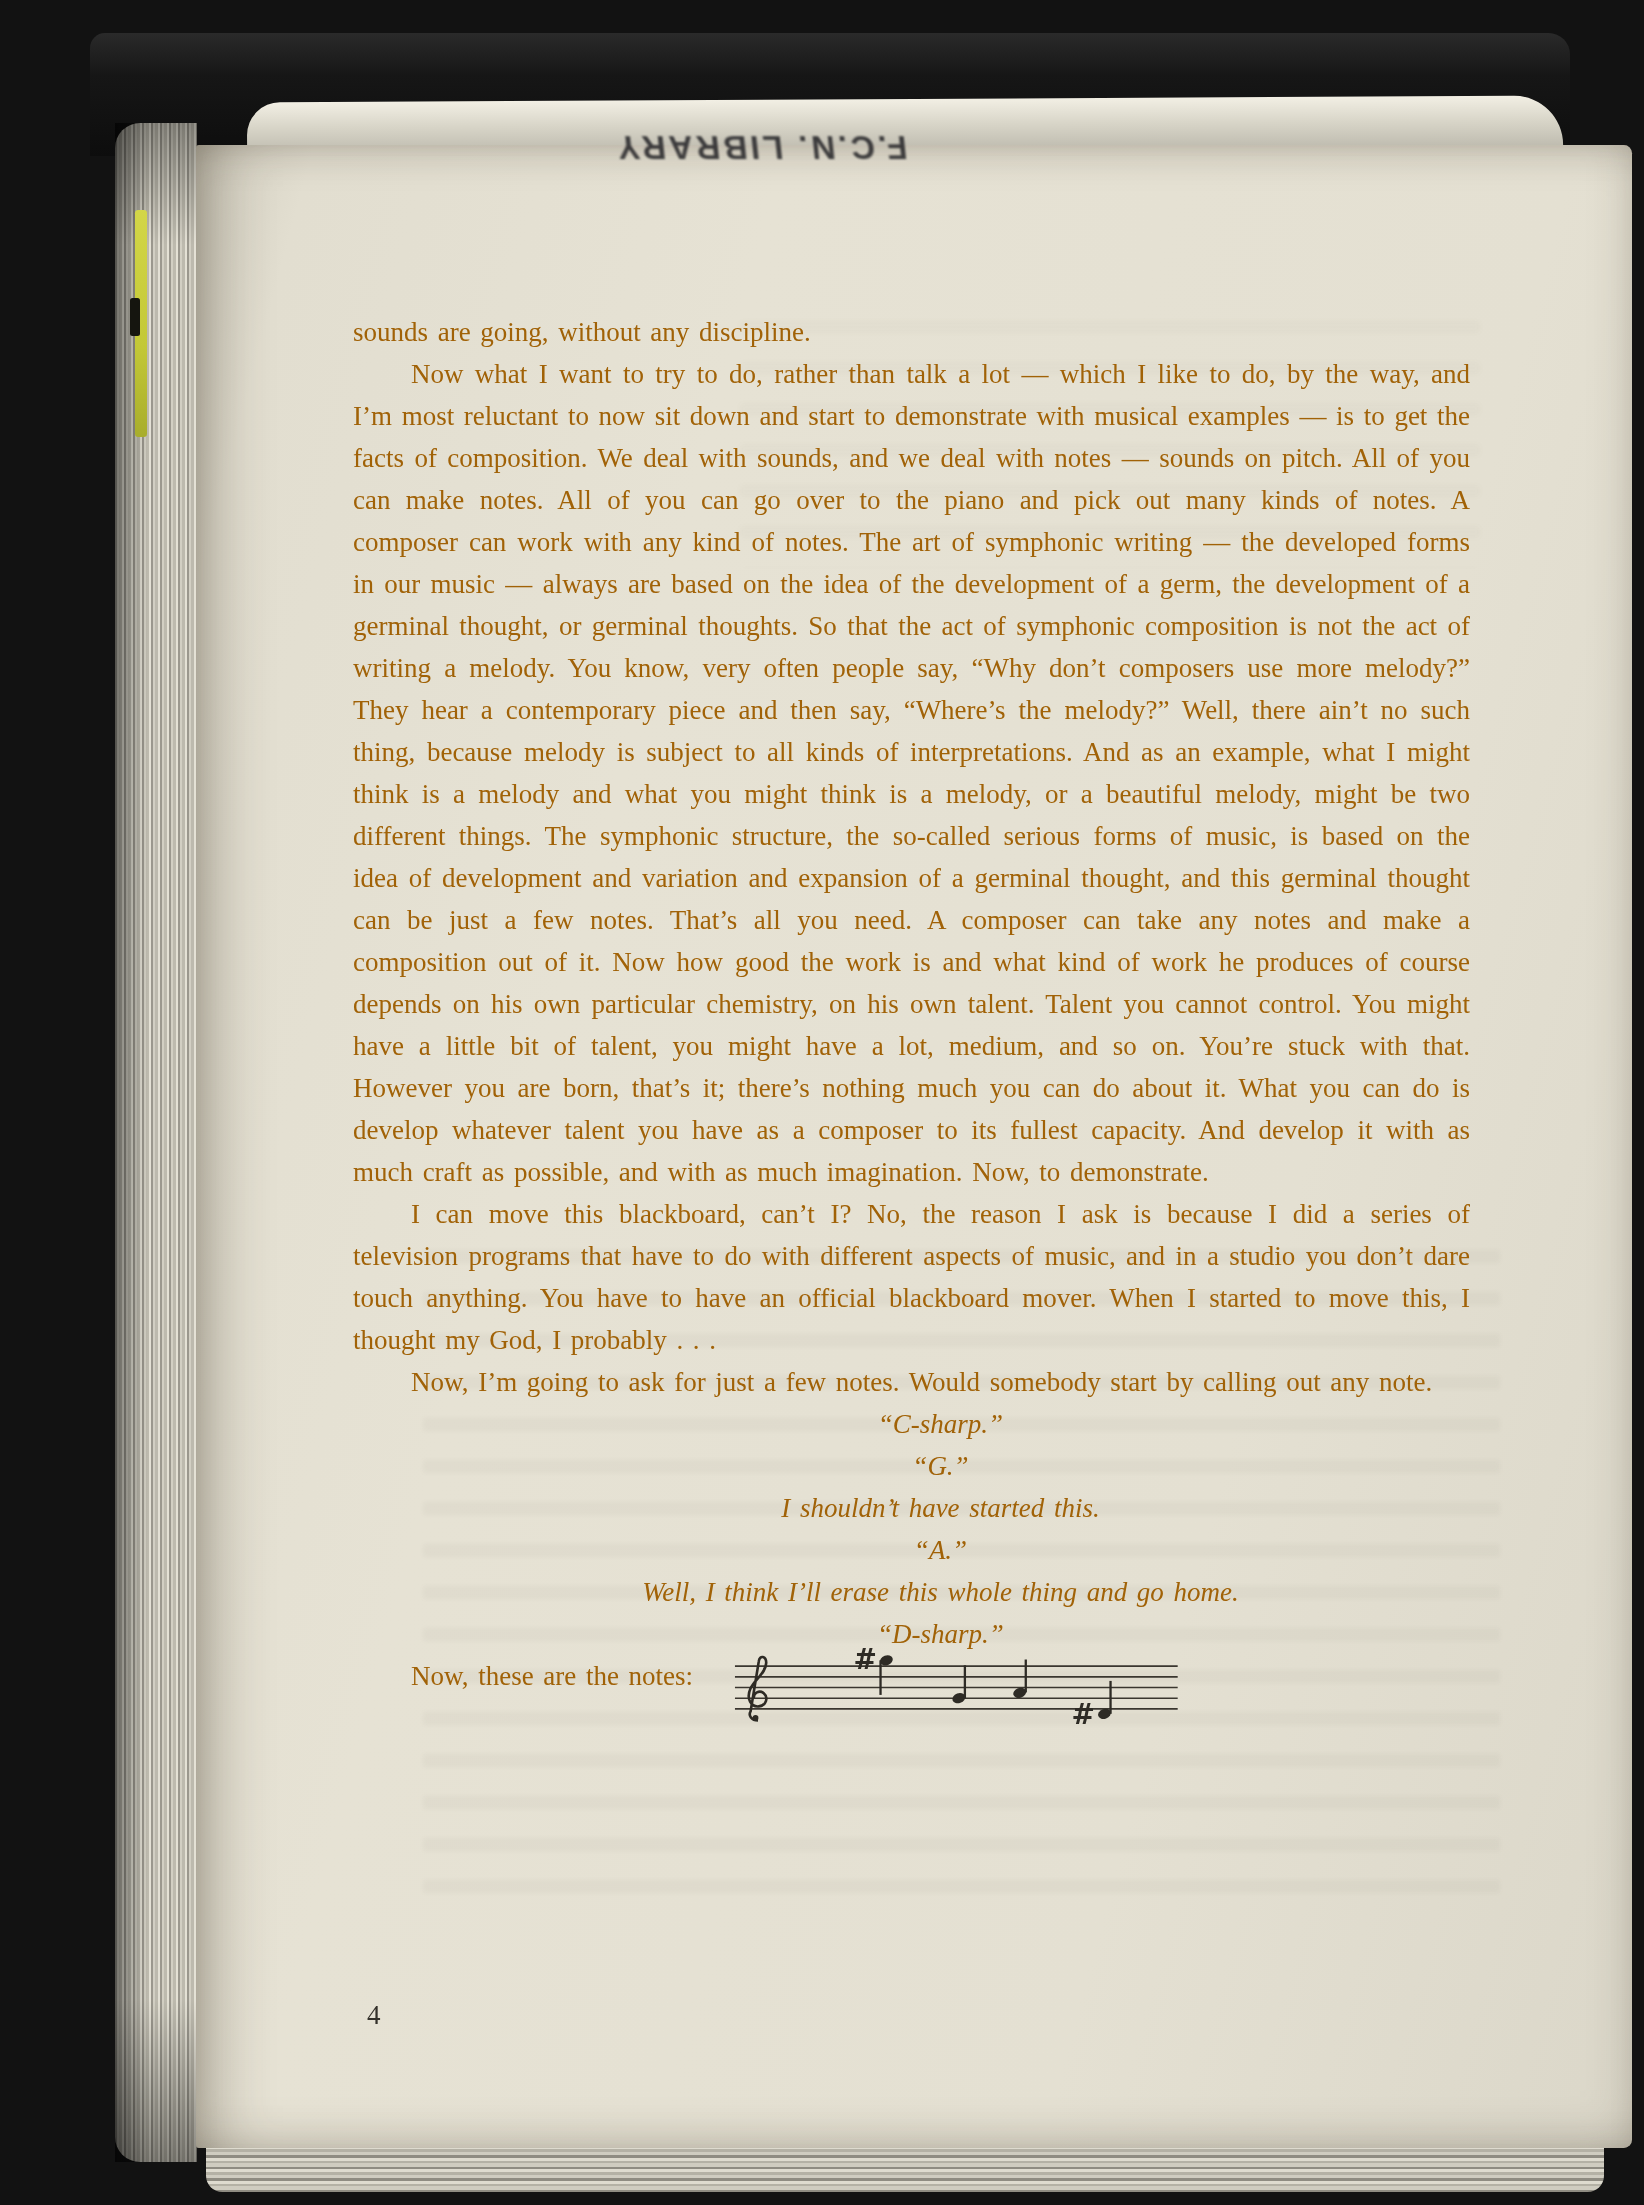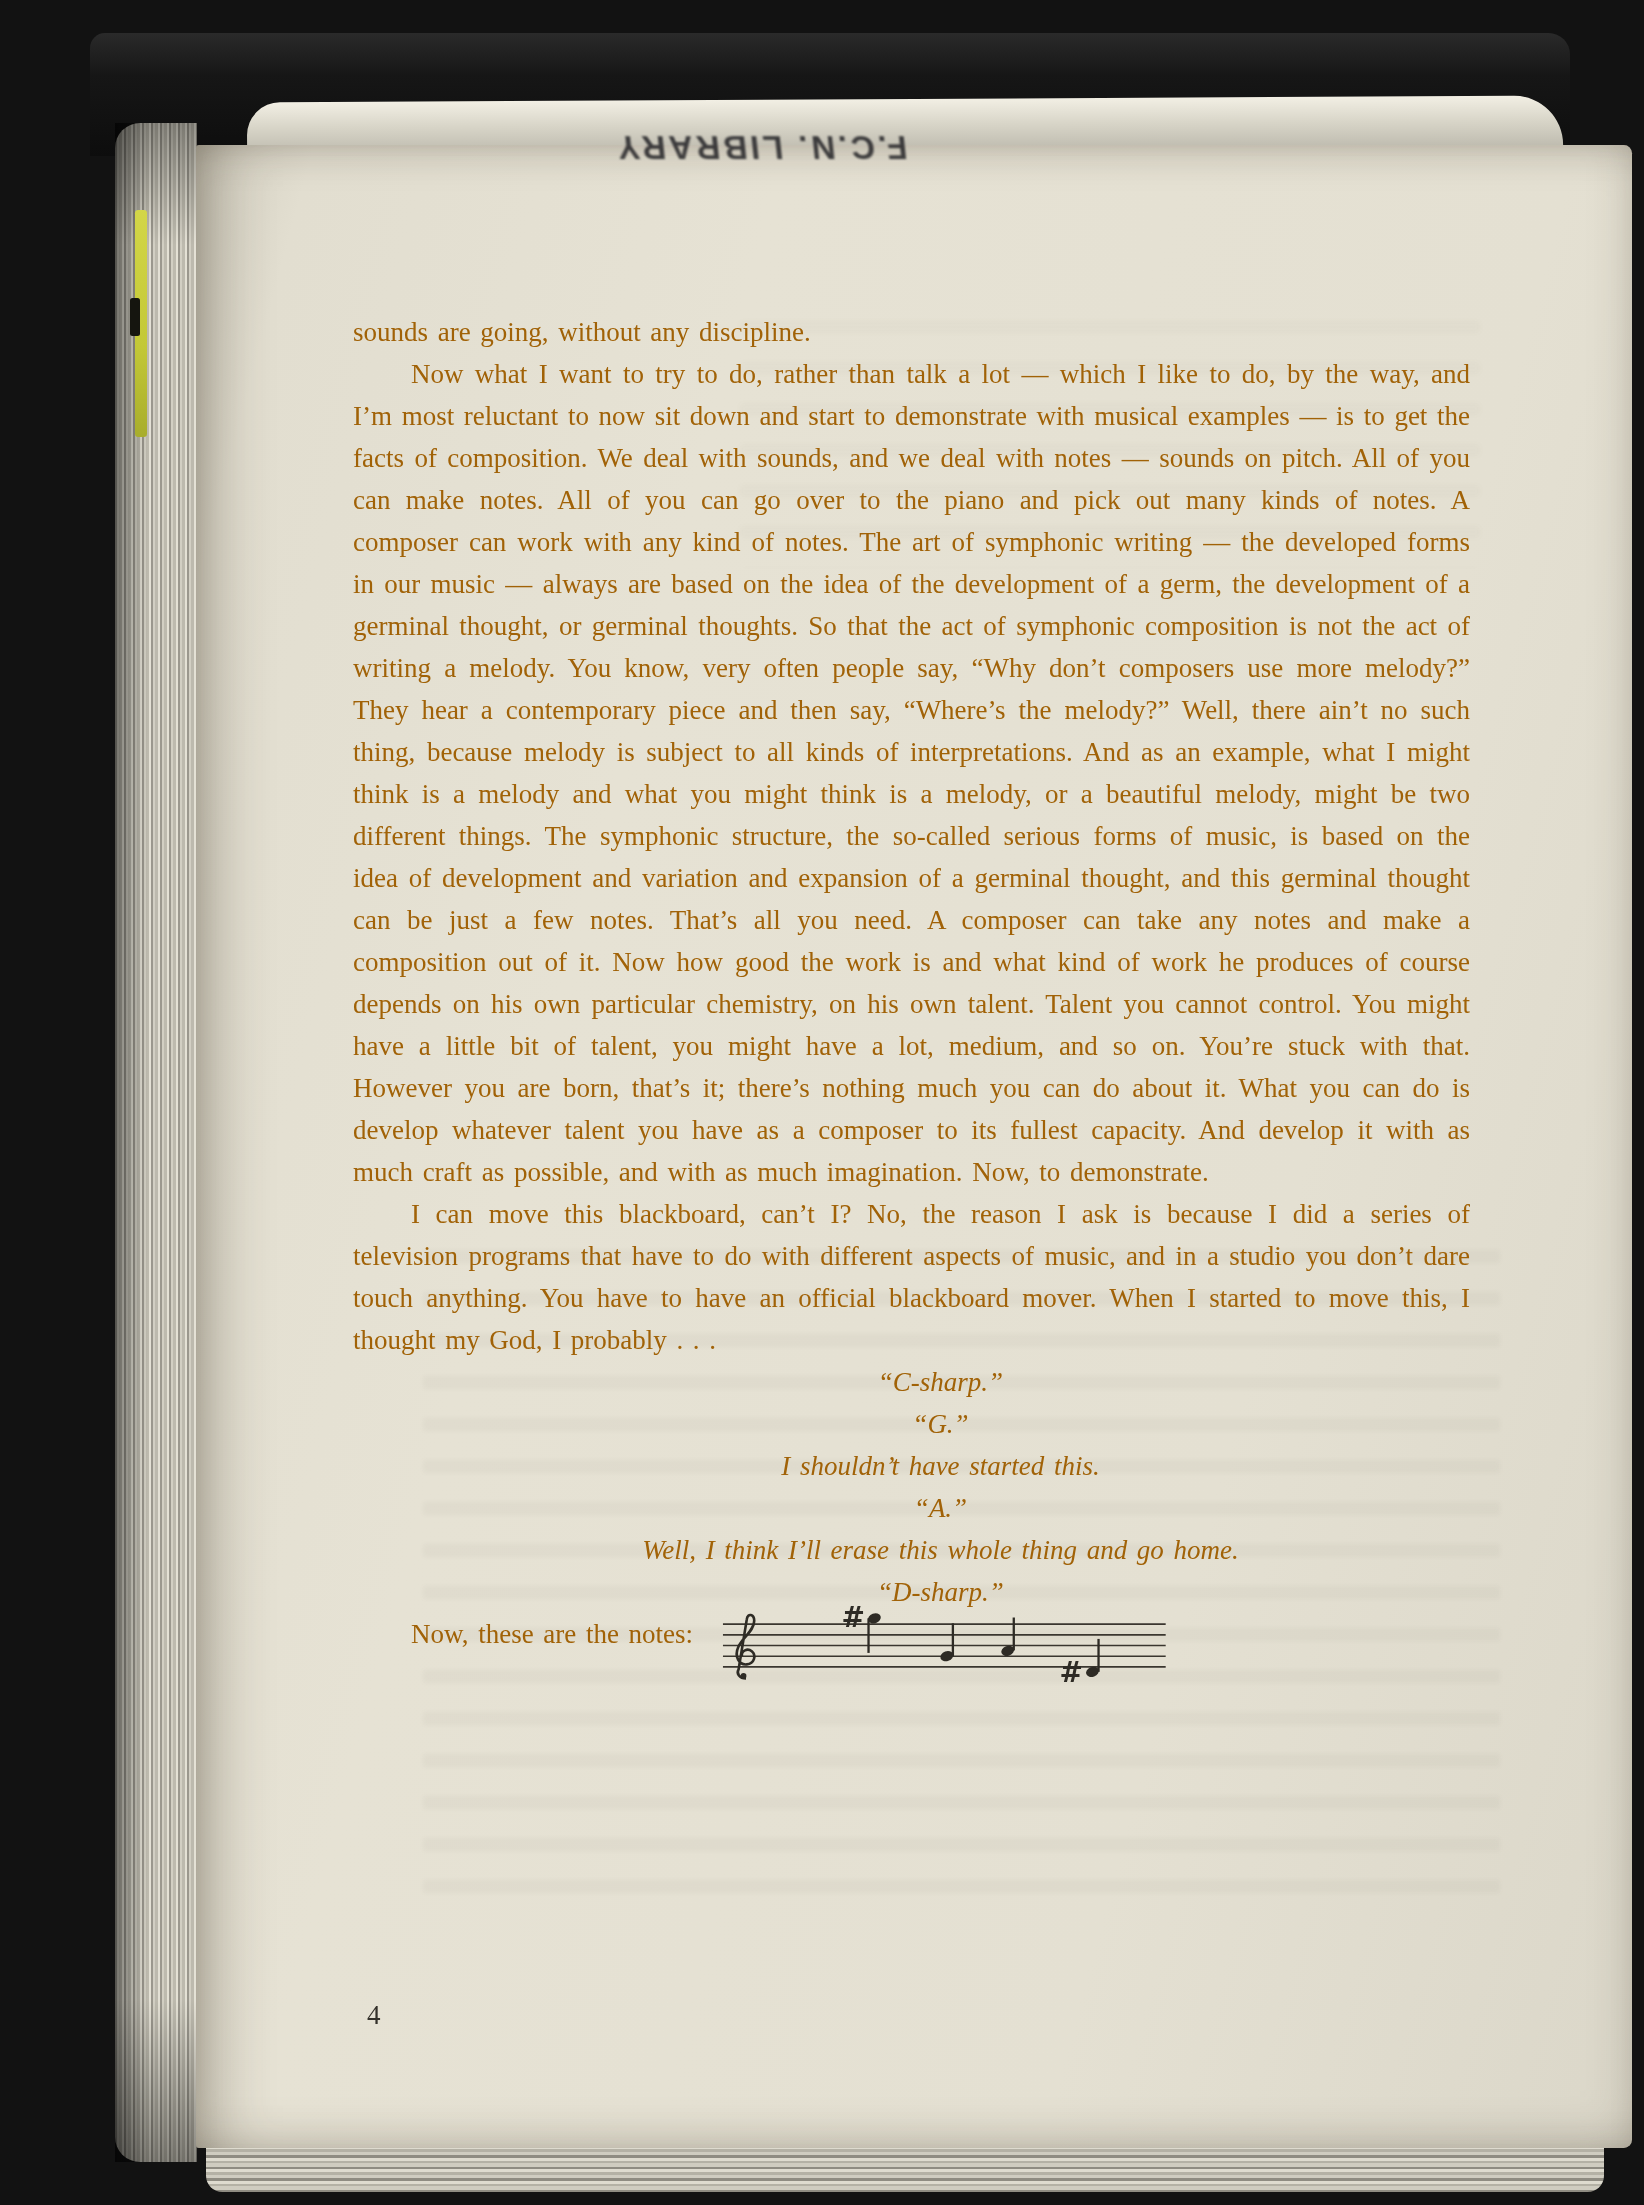--- a/index.html
+++ b/index.html
@@ -79,21 +79,21 @@
   
   .textblock{
     position:absolute;left:353px;top:311px;width:1117px;
     color:#a16207;font-size:27px;line-height:42px;
     word-spacing:2.9px;
   }
   .textblock p{margin:0;text-align:justify;}
   .textblock p.indent{text-indent:58px;}
   .textblock p.short{text-align:center;font-style:italic;}
   .caption-row{
-    display:flex;align-items:flex-start;margin-top:0;
+    display:flex;align-items:flex-start;margin-top:0;gap:12px;
   }
   .caption-row .caption{text-indent:58px;white-space:nowrap;}
   .music-staff{margin-left:25px;margin-top:-6.6px;flex:0 0 auto;}
   .page-number{
     position:absolute;left:367px;top:2000px;
     color:#34312b;font-size:27px;
   }
 </style>
 </head>
 <body>
@@ -109,20 +109,21 @@
 <div class="page"></div>
 
 <div class="stamp">F.C.N. LIBRARY</div>
 <div class="showthrough"></div>
 <div class="showthrough2"></div>
 
 <div class="textblock">
   <p>sounds are going, without any discipline.</p>
   <p class="indent">Now what I want to try to do, rather than talk a lot — which I like to do, by the way, and I’m most reluctant to now sit down and start to demonstrate with musical examples — is to get the facts of composition.  We deal with sounds, and we deal with notes — sounds on pitch.  All of you can make notes.  All of you can go over to the piano and pick out many kinds of notes.  A composer can work with any kind of notes.  The art of symphonic writing — the developed forms in our music — always are based on the idea of the development of a germ, the development of a germinal thought, or germinal thoughts.  So that the act of symphonic composition is not the act of writing a melody.  You know, very often people say, “Why don’t composers use more melody?”  They hear a contemporary piece and then say, “Where’s the melody?”  Well, there ain’t no such thing, because melody is subject to all kinds of interpretations.  And as an example, what I might think is a melody and what you might think is a melody, or a beautiful melody, might be two different things.  The symphonic structure, the so-called serious forms of music, is based on the idea of development and variation and expansion of a germinal thought, and this germinal thought can be just a few notes.  That’s all you need.  A composer can take any notes and make a composition out of it.  Now how good the work is and what kind of work he produces of course depends on his own particular chemistry, on his own talent.  Talent you cannot control.  You might have a little bit of talent, you might have a lot, medium, and so on.  You’re stuck with that.  However you are born, that’s it; there’s nothing much you can do about it.  What you can do is develop whatever talent you have as a composer to its fullest capacity.  And develop it with as much craft as possible, and with as much imagination.  Now, to demonstrate.</p>
   <p class="indent">I can move this blackboard, can’t I?  No, the reason I ask is because I did a series of television programs that have to do with different aspects of music, and in a studio you don’t dare touch anything.  You have to have an official blackboard mover.  When I started to move this, I thought my God, I probably . . .</p>
+  <p class="indent">Now, I’m going to ask for just a few notes.  Would somebody start by calling out any note.</p>
   <p class="indent short">“C-sharp.”</p>
   <p class="indent short">“G.”</p>
   <p class="indent short">I shouldn’t have started this.</p>
   <p class="indent short">“A.”</p>
   <p class="indent short">Well, I think I’ll erase this whole thing and go home.</p>
   <p class="indent short">“D-sharp.”</p>
 
   <div class="caption-row">
     <span class="caption">Now, these are the notes:</span>
     <svg class="music-staff" width="451" height="79" viewBox="0 0 548 96" style="font-size:33px">

